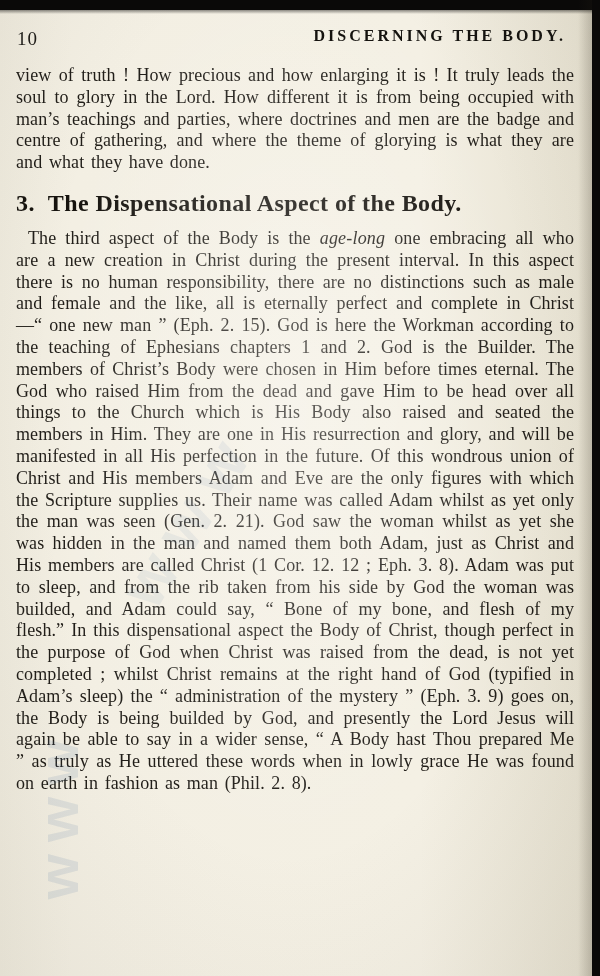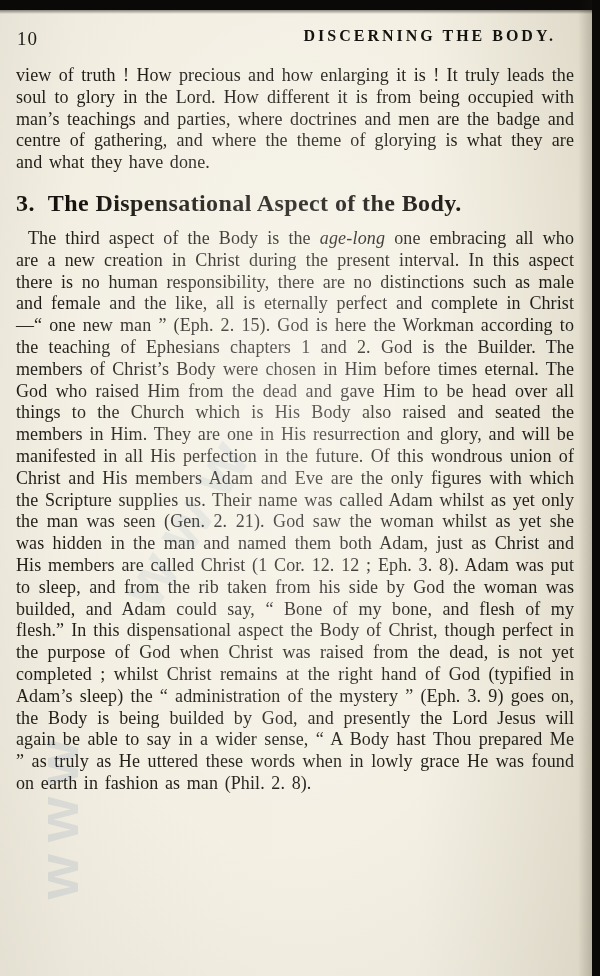--- a/index.html
+++ b/index.html
@@ -62,21 +62,21 @@
     transform: rotate(-58deg);
     font-size: 64px;
     letter-spacing: 16px;
     color: rgba(62, 104, 158, 0.07);
   }
   
   .page-header {
     position: relative;
     margin-top: 27px;
     height: 24px;
-    padding: 0 44px 0 16px;
+    padding: 0 34px 0 16px;
   }
   .page-number {
     position: absolute; left: 17px; top: 1px;
     font-size: 19px;
     letter-spacing: 1px;
   }
   .running-title {
     display: block;
     text-align: right;
     font-size: 16px;

